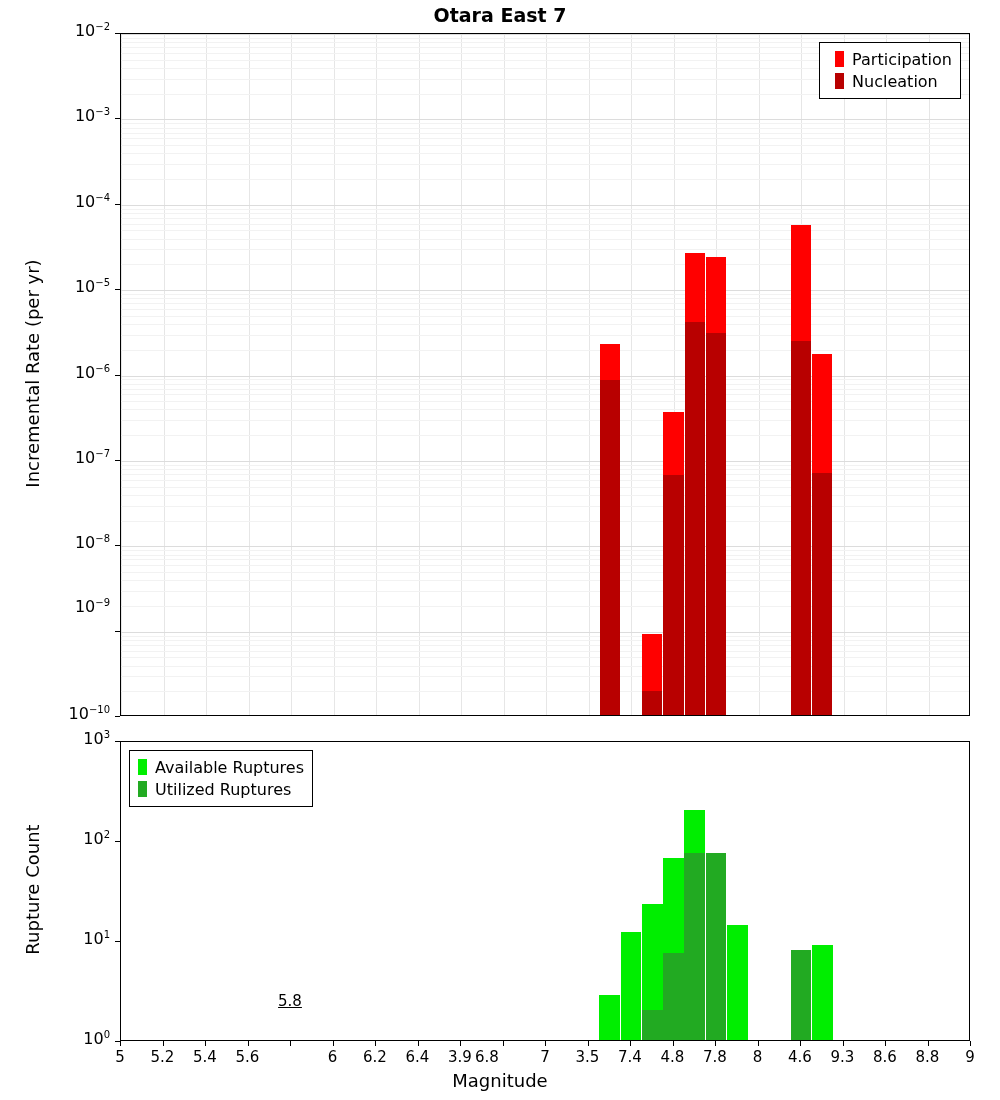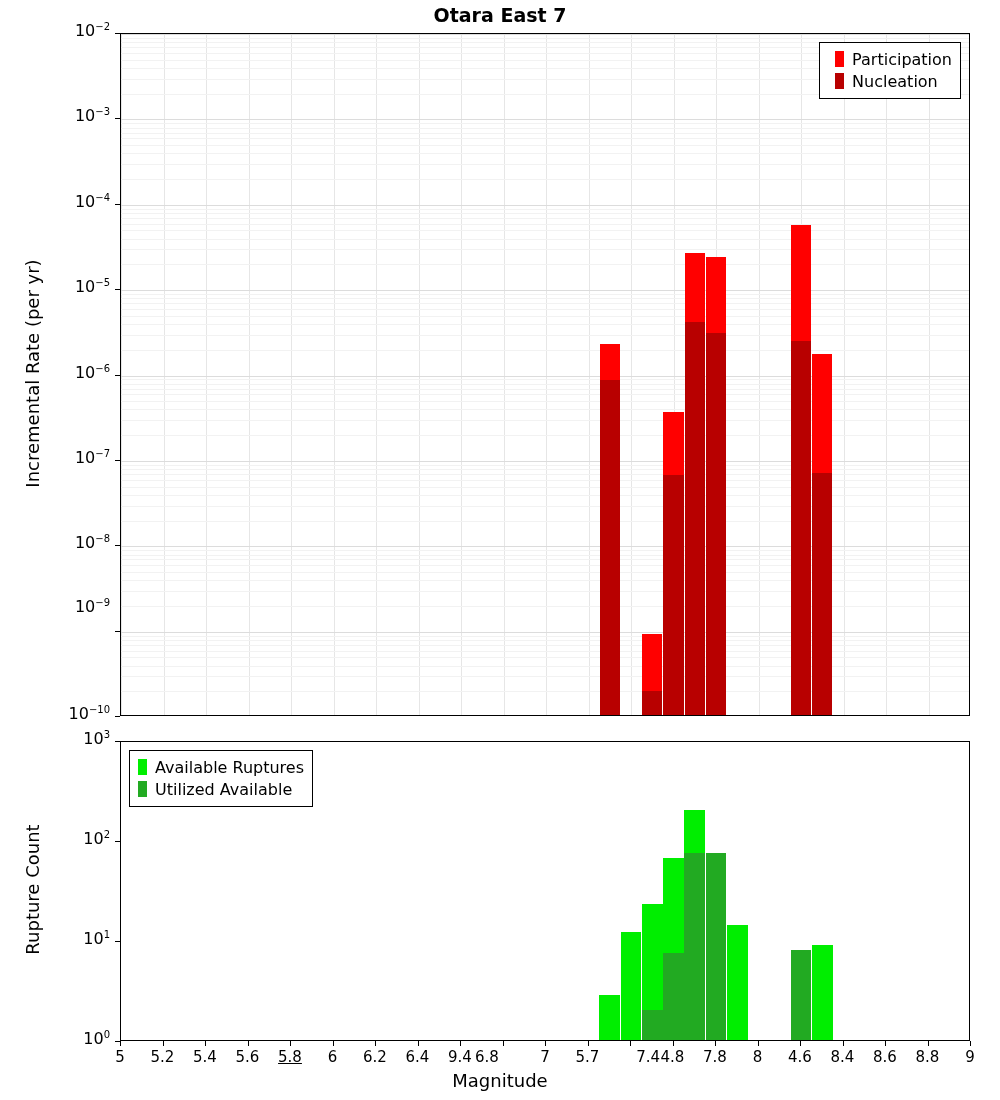--- a/index.html
+++ b/index.html
@@ -332,21 +332,21 @@
         <div class="bar" style="left: 669.587px; width: 20.825px; height: 90.309px; background: rgb(34, 170, 34); z-index: 6;"></div>
       </div>
 
     <div class="legend" id="legend-bottom">
       <div class="legend-row">
         <span class="legend-swatch" style="background:#00ee00"></span>
         <span class="legend-text">Available Ruptures</span>
       </div>
       <div class="legend-row">
         <span class="legend-swatch" style="background:#22aa22"></span>
-        <span class="legend-text">Utilized Available</span>
+        <span class="legend-text">Utilized Ruptures</span>
       </div>
     </div>
   </div>
 
   <div id="ylabel-top" style="width: 683px; left: -309.5px; top: 362.5px;">Incremental Rate (per yr)</div>
   <div id="ylabel-bottom" style="width: 300px; left: -118px; top: 879px;">Rupture Count</div>
   <div id="xlabel">Magnitude</div>
 
   <div id="ytick-top-container">
       <div class="ytick-label" style="right: 890px; top: 704px;">10<sup>−10</sup></div>
@@ -380,47 +380,47 @@
     </div>
   <div id="xtick-container">
       <div class="xtick-label" style="left: 90px; width: 60px; top: 1048px;">5</div>
       <div class="tickmark-x" style="left: 120px; top: 1041px;"></div>
       <div class="xtick-label" style="left: 132.5px; width: 60px; top: 1048px;">5.2</div>
       <div class="tickmark-x" style="left: 162.5px; top: 1041px;"></div>
       <div class="xtick-label" style="left: 175px; width: 60px; top: 1048px;">5.4</div>
       <div class="tickmark-x" style="left: 205px; top: 1041px;"></div>
       <div class="xtick-label" style="left: 217.5px; width: 60px; top: 1048px;">5.6</div>
       <div class="tickmark-x" style="left: 247.5px; top: 1041px;"></div>
-      <div class="xtick-label" style="left: 260px; width: 60px; top: 1048px; text-decoration: underline;">5.8</div>
+      <div class="xtick-label" style="left: 260px; width: 60px; top: 992px; text-decoration: underline;">5.8</div>
       <div class="tickmark-x" style="left: 290px; top: 1041px;"></div>
       <div class="xtick-label" style="left: 302.5px; width: 60px; top: 1048px;">6</div>
       <div class="tickmark-x" style="left: 332.5px; top: 1041px;"></div>
       <div class="xtick-label" style="left: 345px; width: 60px; top: 1048px;">6.2</div>
       <div class="tickmark-x" style="left: 375px; top: 1041px;"></div>
       <div class="xtick-label" style="left: 387.5px; width: 60px; top: 1048px;">6.4</div>
       <div class="tickmark-x" style="left: 417.5px; top: 1041px;"></div>
-      <div class="xtick-label" style="left: 430px; width: 60px; top: 1048px;">9.4</div>
+      <div class="xtick-label" style="left: 430px; width: 60px; top: 1048px;">3.9</div>
       <div class="tickmark-x" style="left: 460px; top: 1041px;"></div>
       <div class="xtick-label" style="left: 457px; width: 60px; top: 1048px;">6.8</div>
       <div class="tickmark-x" style="left: 502.5px; top: 1041px;"></div>
       <div class="xtick-label" style="left: 515px; width: 60px; top: 1048px;">7</div>
       <div class="tickmark-x" style="left: 545px; top: 1041px;"></div>
-      <div class="xtick-label" style="left: 557.5px; width: 60px; top: 1048px;">5.7</div>
+      <div class="xtick-label" style="left: 557.5px; width: 60px; top: 1048px;">3.5</div>
       <div class="tickmark-x" style="left: 587.5px; top: 1041px;"></div>
-      <div class="xtick-label" style="left: 600px; width: 60px; top: 1048px; text-align: right;">7.4</div>
+      <div class="xtick-label" style="left: 600px; width: 60px; top: 1048px;">7.4</div>
       <div class="tickmark-x" style="left: 630px; top: 1041px;"></div>
       <div class="xtick-label" style="left: 642.5px; width: 60px; top: 1048px;">4.8</div>
       <div class="tickmark-x" style="left: 672.5px; top: 1041px;"></div>
       <div class="xtick-label" style="left: 685px; width: 60px; top: 1048px;">7.8</div>
       <div class="tickmark-x" style="left: 715px; top: 1041px;"></div>
       <div class="xtick-label" style="left: 727.5px; width: 60px; top: 1048px;">8</div>
       <div class="tickmark-x" style="left: 757.5px; top: 1041px;"></div>
       <div class="xtick-label" style="left: 770px; width: 60px; top: 1048px;">4.6</div>
       <div class="tickmark-x" style="left: 800px; top: 1041px;"></div>
-      <div class="xtick-label" style="left: 812.5px; width: 60px; top: 1048px;">8.4</div>
+      <div class="xtick-label" style="left: 812.5px; width: 60px; top: 1048px;">9.3</div>
       <div class="tickmark-x" style="left: 842.5px; top: 1041px;"></div>
       <div class="xtick-label" style="left: 855px; width: 60px; top: 1048px;">8.6</div>
       <div class="tickmark-x" style="left: 885px; top: 1041px;"></div>
       <div class="xtick-label" style="left: 897.5px; width: 60px; top: 1048px;">8.8</div>
       <div class="tickmark-x" style="left: 927.5px; top: 1041px;"></div>
       <div class="xtick-label" style="left: 940px; width: 60px; top: 1048px;">9</div>
       <div class="tickmark-x" style="left: 970px; top: 1041px;"></div>
     </div>
 </div>
 

